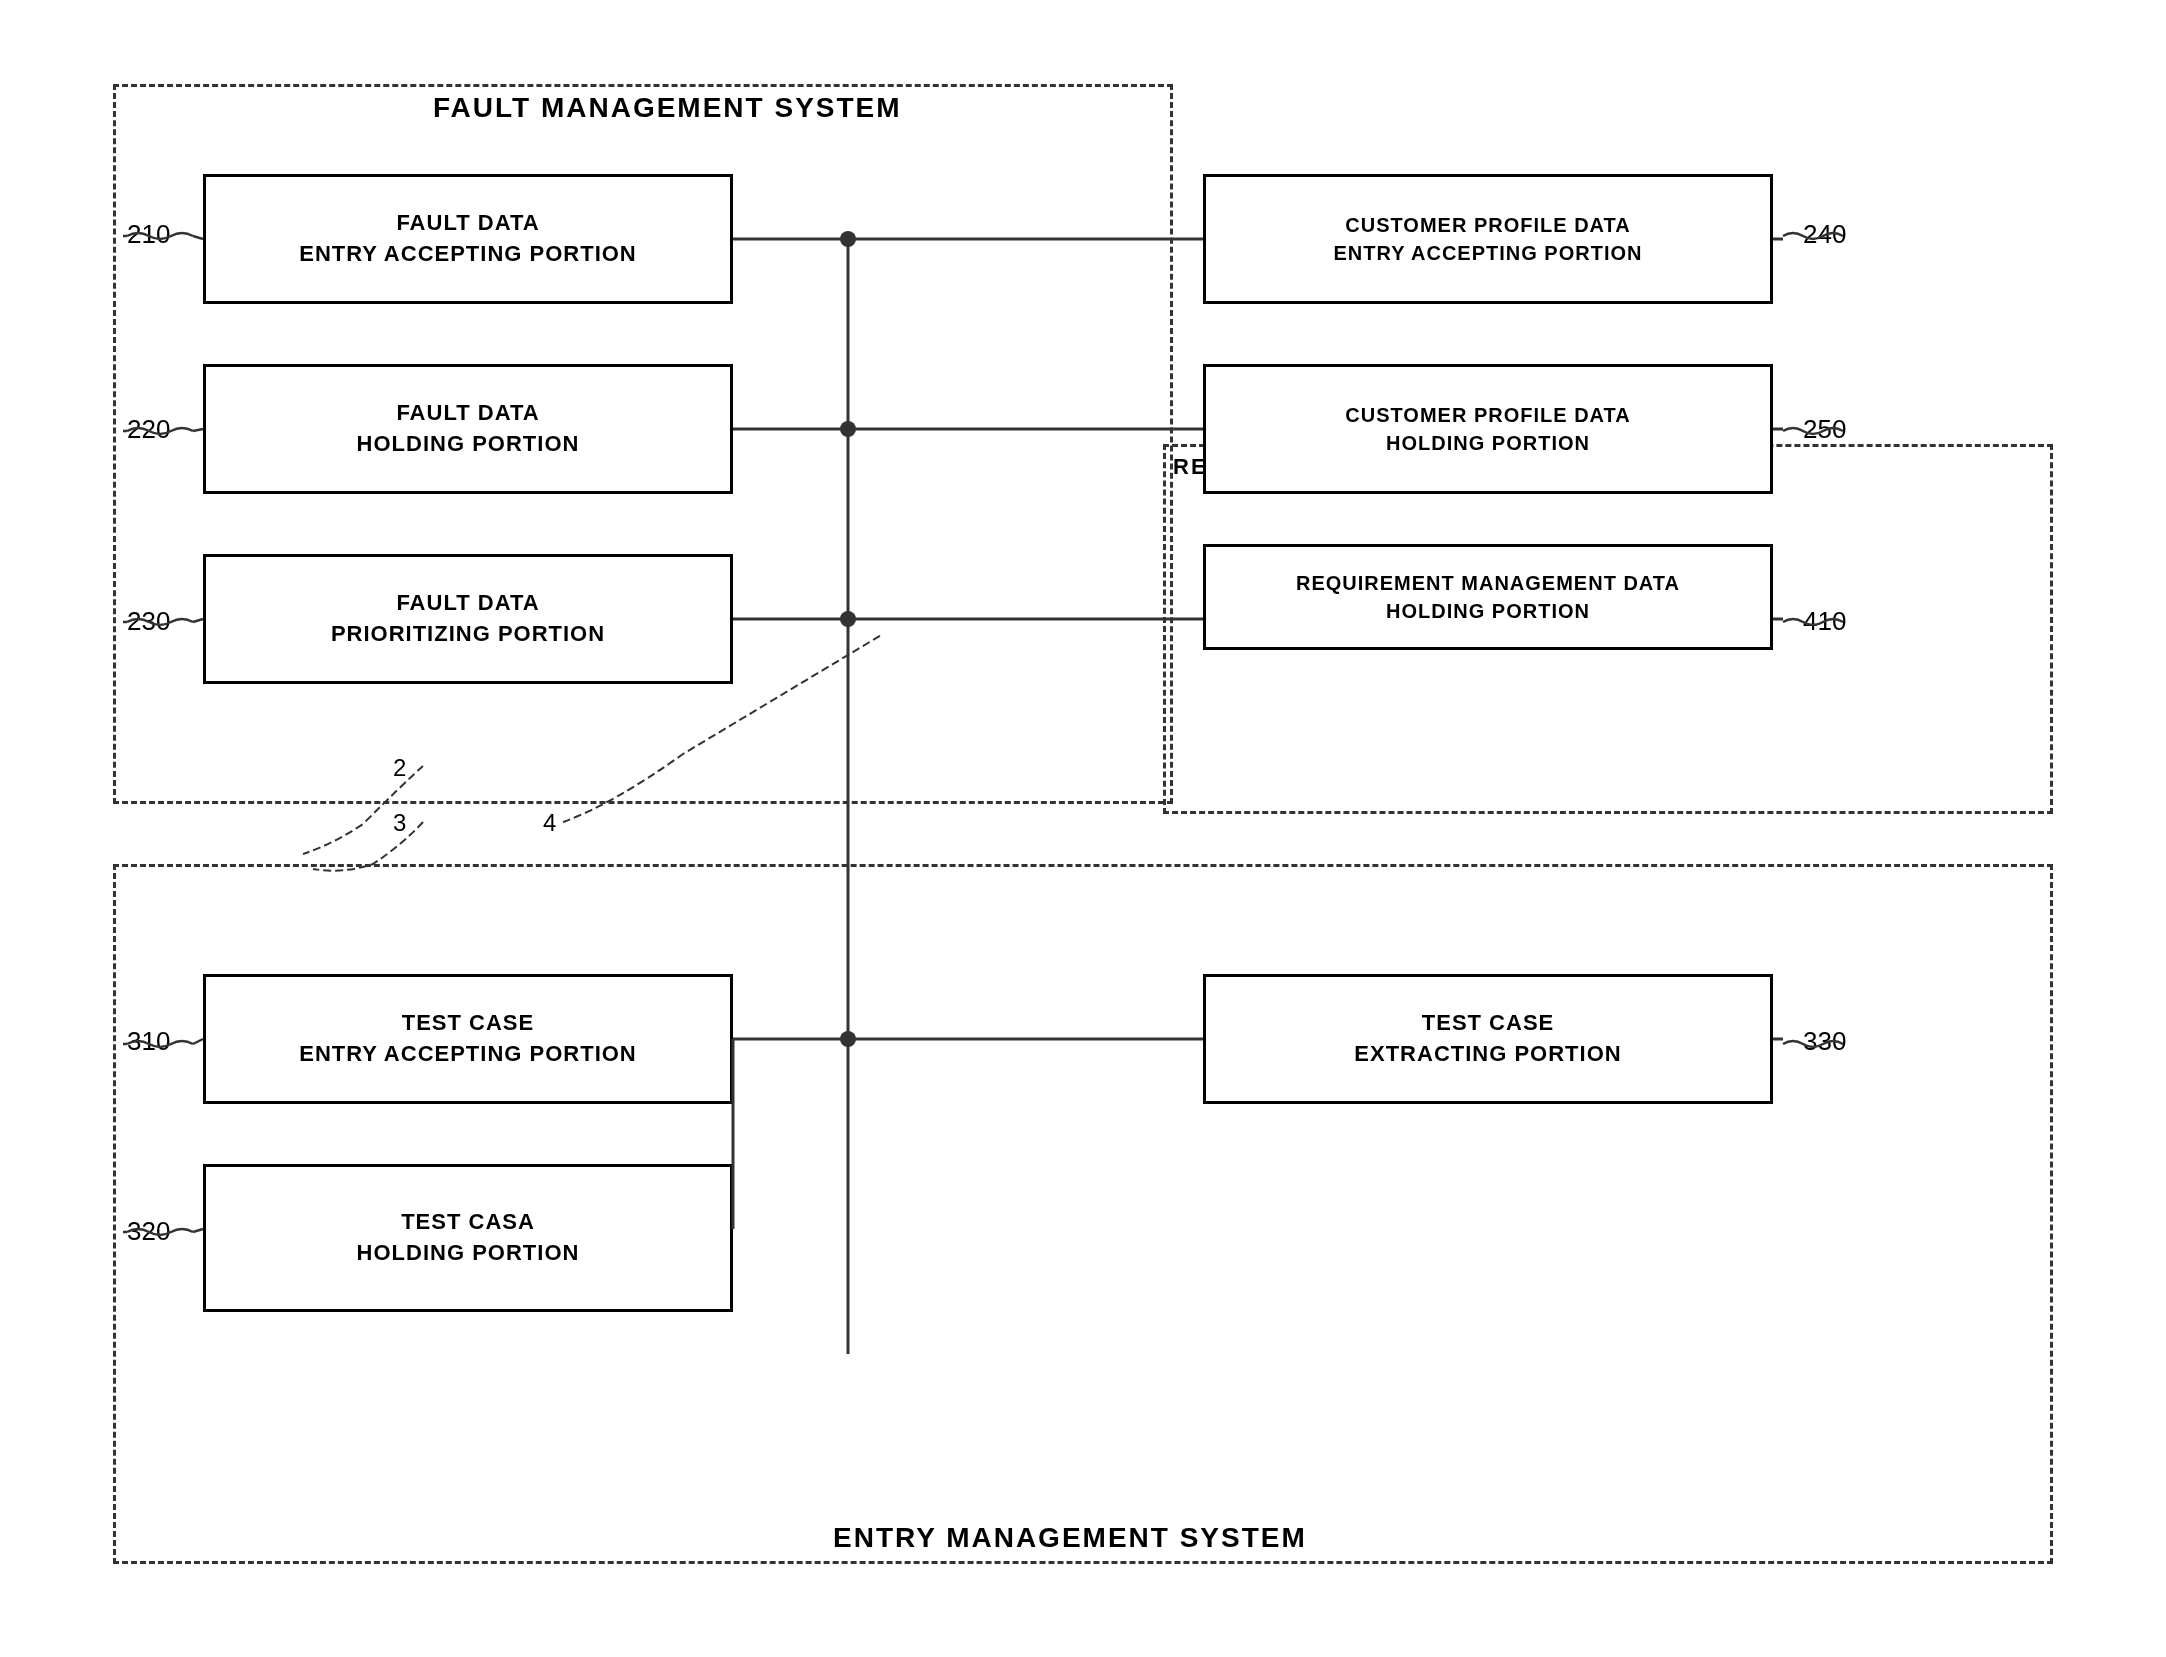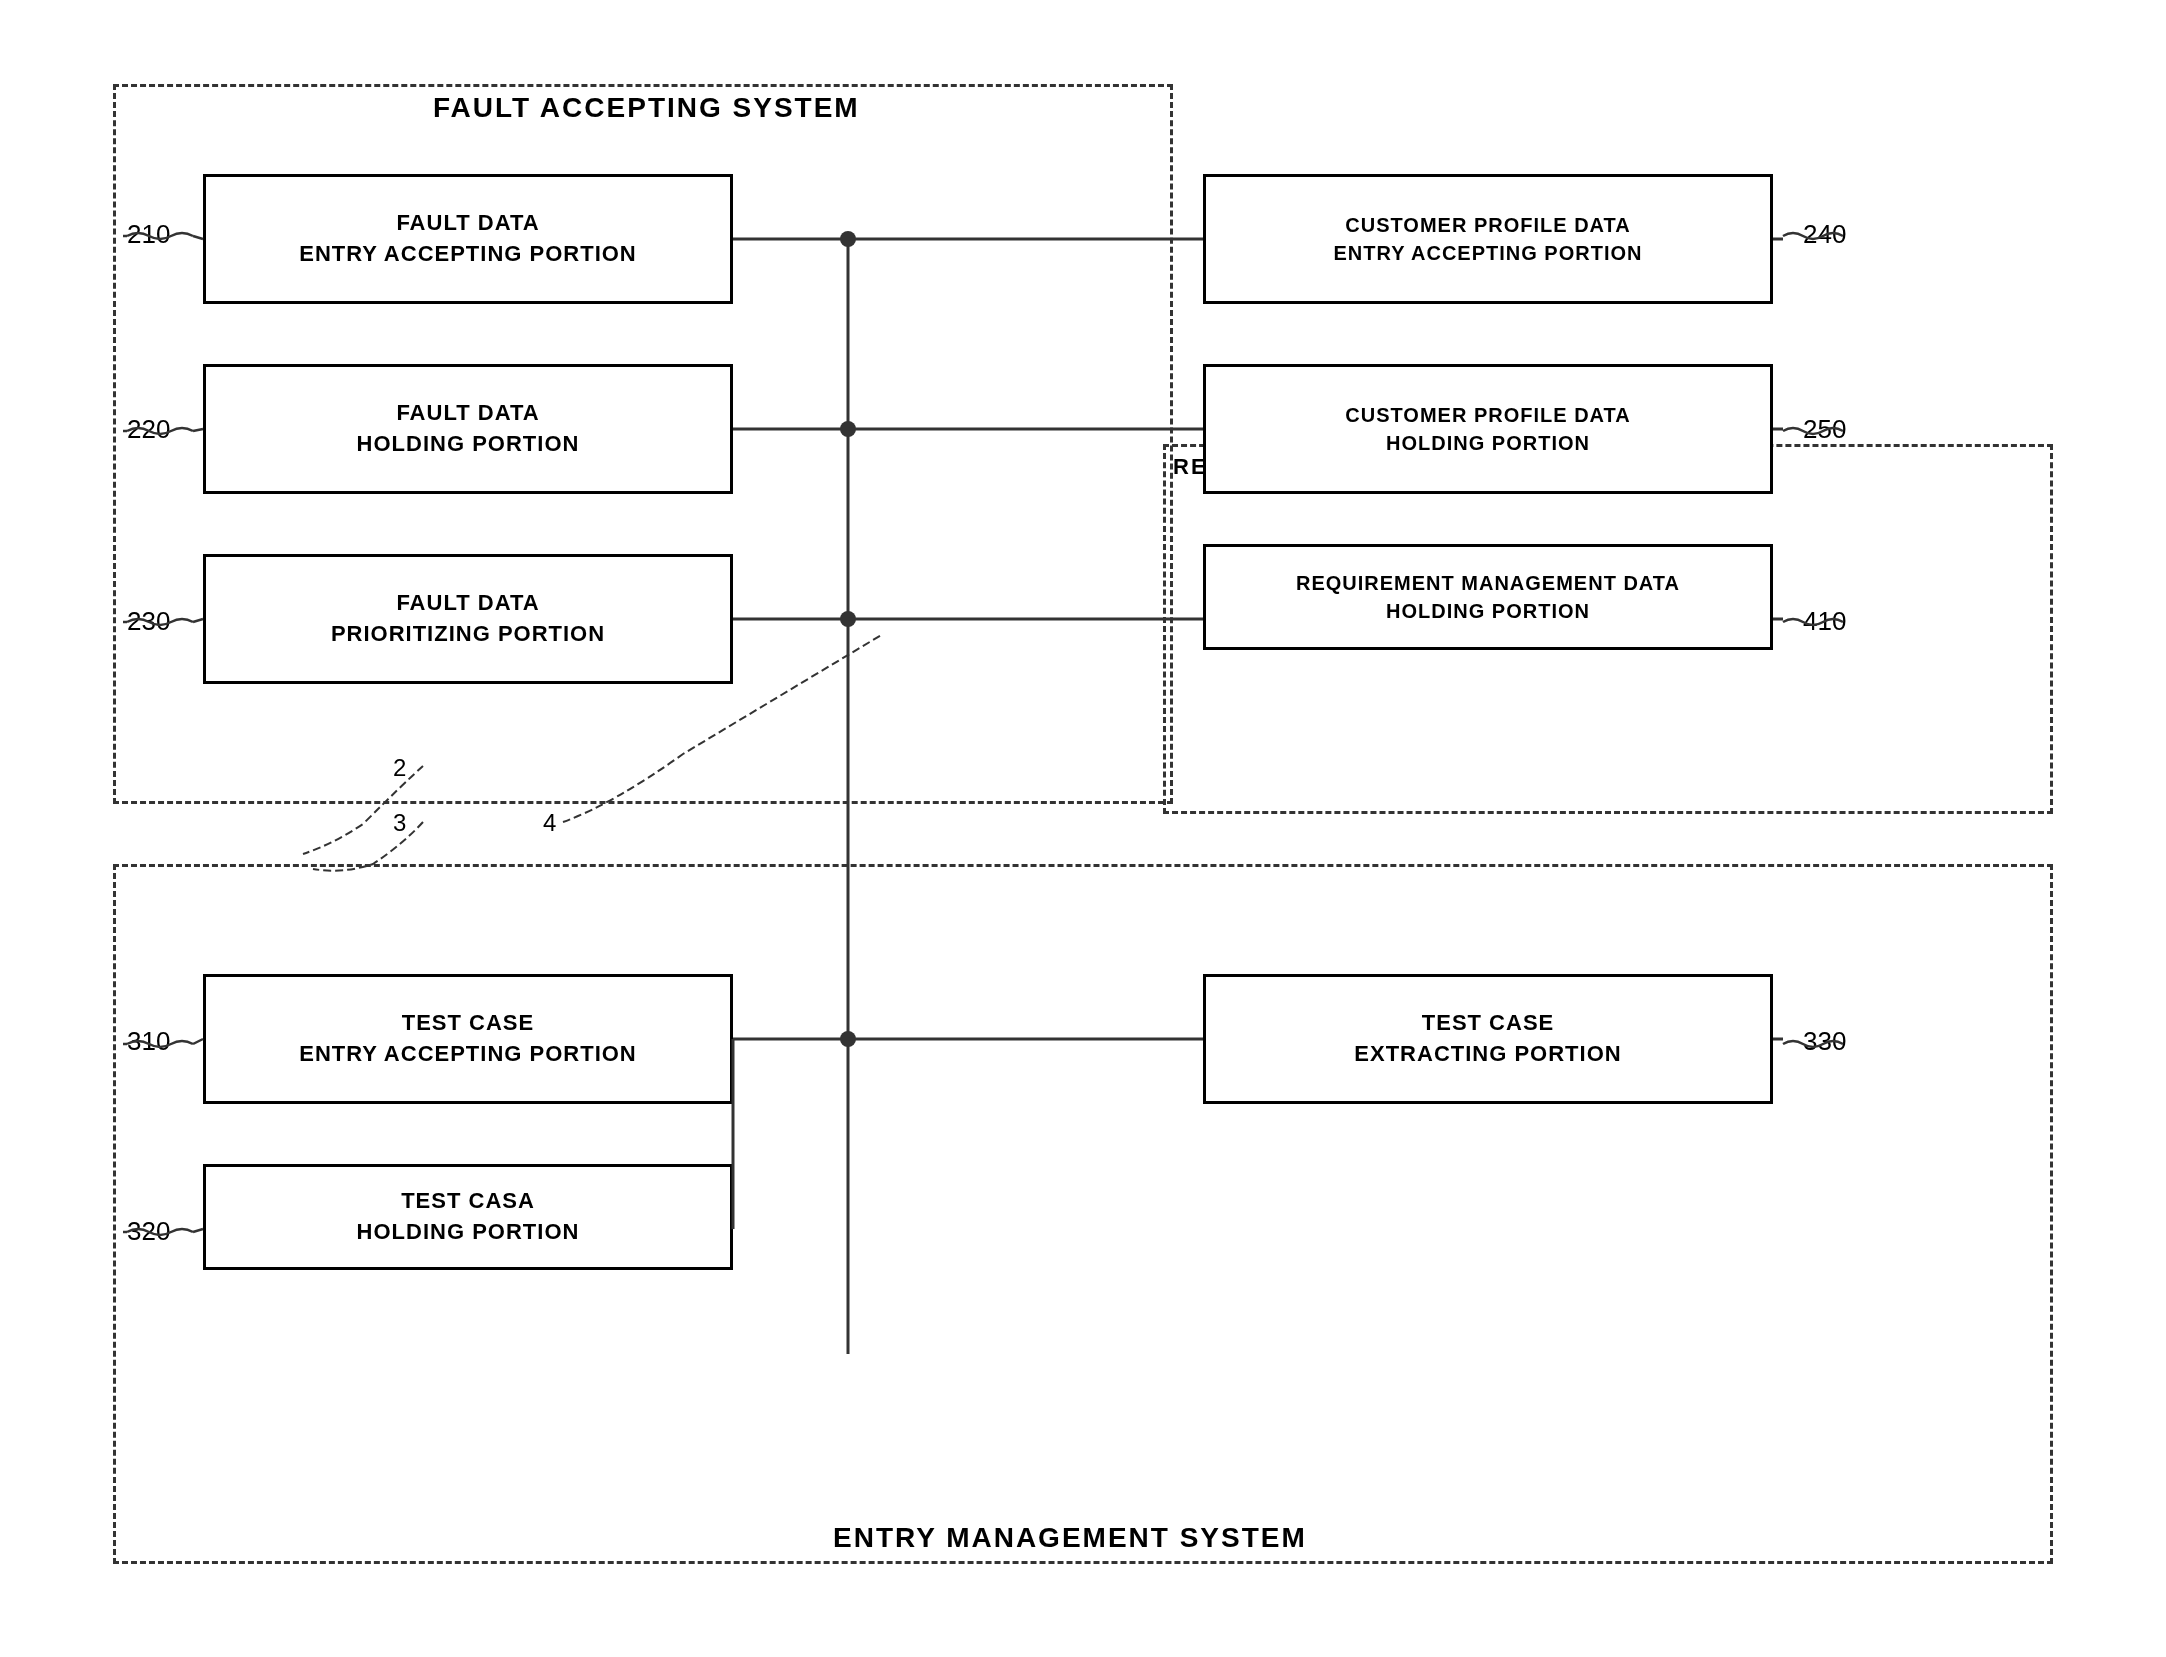--- a/index.html
+++ b/index.html
@@ -73,21 +73,21 @@
   <div class="system-box" style="left:30px; top:30px; width:1060px; height:720px;">
   </div>
 
   <div class="system-box" style="left:30px; top:810px; width:1940px; height:700px;">
   </div>
 
   <div class="system-box" style="left:1080px; top:390px; width:890px; height:370px;">
   </div>
 
   <div class="system-title" style="left:350px; top:38px;">
-    <span>FAULT ACCEPTING SYSTEM</span>
+    <span>FAULT MANAGEMENT SYSTEM</span>
   </div>
   <div class="system-title" style="left:1090px; top:400px; font-size:22px;">
     <span>REQUIREMENT MANAGEMENT SYSTEM</span>
   </div>
   <div class="system-title" style="left:750px; top:1468px;">
     <span>ENTRY MANAGEMENT SYSTEM</span>
   </div>
 
   <div class="component-box" style="left:120px; top:120px; width:530px; height:130px; font-size:22px;">
     FAULT DATA<br>ENTRY ACCEPTING PORTION
@@ -110,21 +110,21 @@
   </div>
 
   <div class="component-box" style="left:1120px; top:490px; width:570px; height:106px; font-size:20px;">
     REQUIREMENT MANAGEMENT DATA<br>HOLDING PORTION
   </div>
 
   <div class="component-box" style="left:120px; top:920px; width:530px; height:130px; font-size:22px;">
     TEST CASE<br>ENTRY ACCEPTING PORTION
   </div>
 
-  <div class="component-box" style="left:120px; top:1110px; width:530px; height:106px; font-size:22px;">
+  <div class="component-box" style="left:120px; top:1110px; width:530px; height:148px; font-size:22px;">
     TEST CASA<br>HOLDING PORTION
   </div>
 
   <div class="component-box" style="left:1120px; top:920px; width:570px; height:130px; font-size:22px;">
     TEST CASE<br>EXTRACTING PORTION
   </div>
 
   <div class="ref-label" style="left:44px; top:165px;">210</div>
 
   <div class="ref-label" style="left:44px; top:360px;">220</div>

